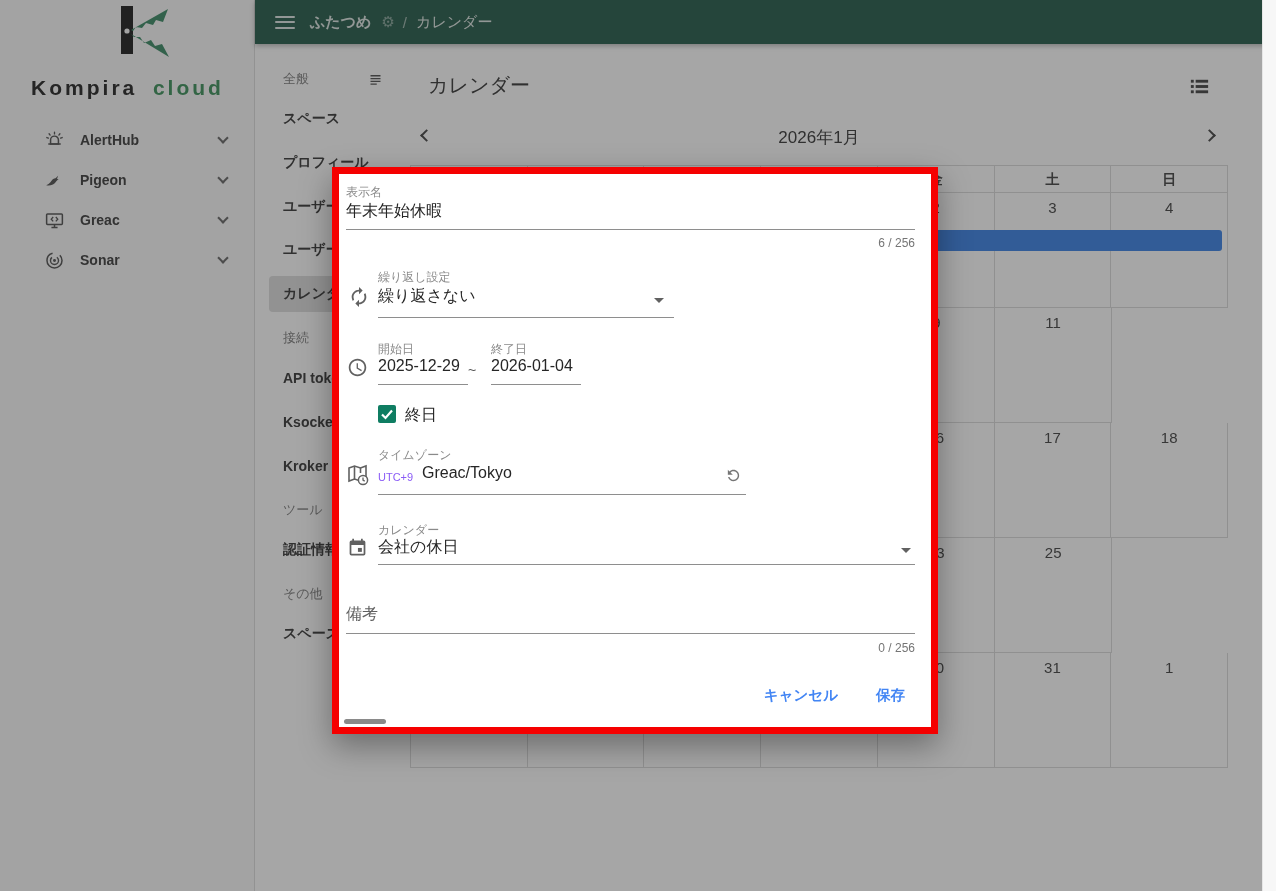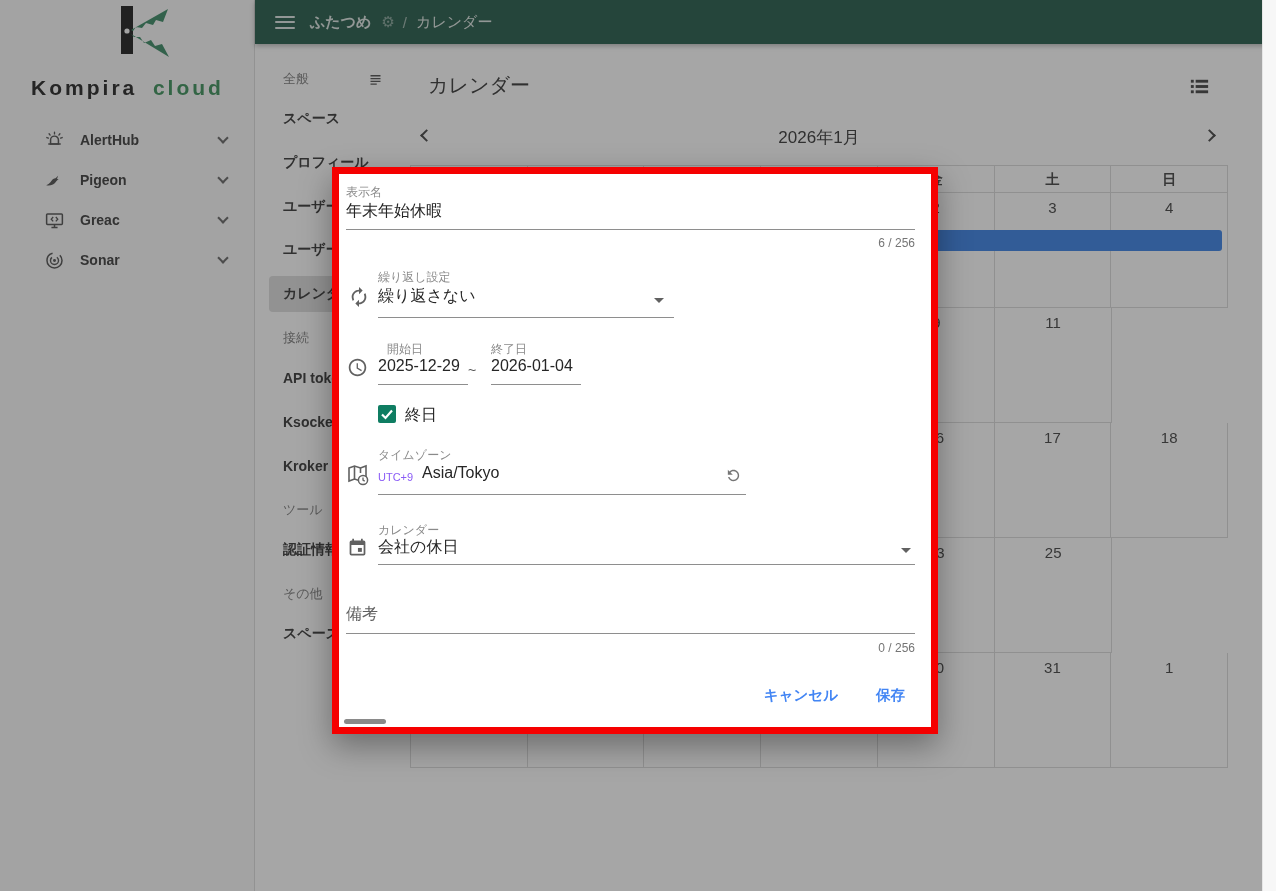--- a/index.html
+++ b/index.html
@@ -265,21 +265,21 @@
       <div class="cnt" style="right:16px;top:62px;">6 / 256</div>
 
       <div class="fl" style="left:39px;top:95px;text-align:right;">繰り返し設定</div>
       <svg class="dlg-icon" style="left:9px;top:112px;" width="22" height="22" viewBox="0 0 24 24">
         <path d="M12 6v3l4-4-4-4v3c-4.42 0-8 3.58-8 8 0 1.57.46 3.03 1.24 4.26L6.7 14.8c-.45-.83-.7-1.79-.7-2.8 0-3.31 2.69-6 6-6zm6.76 1.74L17.3 9.2c.44.84.7 1.79.7 2.8 0 3.31-2.69 6-6 6v-3l-4 4 4 4v-3c4.42 0 8-3.58 8-8 0-1.57-.46-3.03-1.24-4.26z" fill="#616161"></path>
       </svg>
       <div class="fv" style="left:39px;top:112px;">繰り返さない</div>
       <div class="caret" style="left:315px;top:124px;"></div>
       <div class="ul" style="left:39px;width:296px;top:143px;"></div>
 
-      <div class="fl" style="left:48px;top:167px;">開始日</div>
+      <div class="fl" style="left:39px;top:167px;">開始日</div>
       <svg class="dlg-icon" style="left:8px;top:183px;" width="21" height="21" viewBox="0 0 24 24">
         <path d="M11.99 2C6.47 2 2 6.48 2 12s4.47 10 9.99 10C17.52 22 22 17.52 22 12S17.52 2 11.99 2zM12 20c-4.42 0-8-3.58-8-8s3.58-8 8-8 8 3.58 8 8-3.58 8-8 8zm.5-13H11v6l5.25 3.15.75-1.23-4.5-2.67z" fill="#616161"></path>
       </svg>
       <div class="fv" style="left:39px;top:183px;">2025-12-29</div>
       <div class="ul" style="left:39px;width:90px;top:210px;"></div>
       <div class="fv" style="left:129px;top:188px;font-size:14px;color:#555;">~</div>
       <div class="fl" style="left:152px;top:167px;">終了日</div>
       <div class="fv" style="left:152px;top:183px;">2026-01-04</div>
       <div class="ul" style="left:152px;width:90px;top:210px;"></div>
 
@@ -291,21 +291,21 @@
       <div class="fv" style="left:66px;top:231px;">終日</div>
 
       <div class="fl" style="left:39px;top:273px;">タイムゾーン</div>
       <svg class="dlg-icon" style="left:7px;top:289px;" width="24" height="24" viewBox="0 0 24 24">
         <path d="M3 5l5.5-2 6 2L20 3v13l-5.5 2-6-2L3 18z" fill="none" stroke="#616161" stroke-width="1.6"></path>
         <path d="M8.5 3v13M14.5 5v5" stroke="#616161" stroke-width="1.6"></path>
         <circle cx="17" cy="17" r="4.6" fill="#fff" stroke="#616161" stroke-width="1.5"></circle>
         <path d="M17 14.6v2.5l1.7 1" fill="none" stroke="#616161" stroke-width="1.3"></path>
       </svg>
       <div class="fl" style="left:39px;top:297px;font-size:11px;color:#8b5cf6;">UTC+9</div>
-      <div class="fv" style="left:83px;top:290px;">Asia/Tokyo</div>
+      <div class="fv" style="left:83px;top:290px;">Greac/Tokyo</div>
       <svg class="dlg-icon" style="left:386px;top:293px;" width="17" height="17" viewBox="0 0 24 24">
         <path d="M17.65 6.35C16.2 4.9 14.21 4 12 4c-4.42 0-7.99 3.58-7.99 8s3.57 8 7.99 8c3.73 0 6.84-2.55 7.73-6h-2.08c-.82 2.33-3.04 4-5.65 4-3.31 0-6-2.69-6-6s2.69-6 6-6c1.66 0 3.14.69 4.22 1.78L13 11h7V4l-2.35 2.35z" fill="#757575" transform="scale(-1,1) translate(-24,0)"></path>
       </svg>
       <div class="ul" style="left:39px;width:368px;top:320px;"></div>
 
       <div class="fl" style="left:39px;top:348px;">カレンダー</div>
       <svg class="dlg-icon" style="left:8px;top:363px;" width="21" height="21" viewBox="0 0 24 24">
         <path d="M19 4h-1V2h-2v2H8V2H6v2H5a2 2 0 0 0-2 2v13a2 2 0 0 0 2 2h14a2 2 0 0 0 2-2V6a2 2 0 0 0-2-2zm0 15H5V9h14v10z" fill="#616161"></path>
         <rect x="12.5" y="12.5" width="4.5" height="4.5" fill="#616161"></rect>
       </svg>

